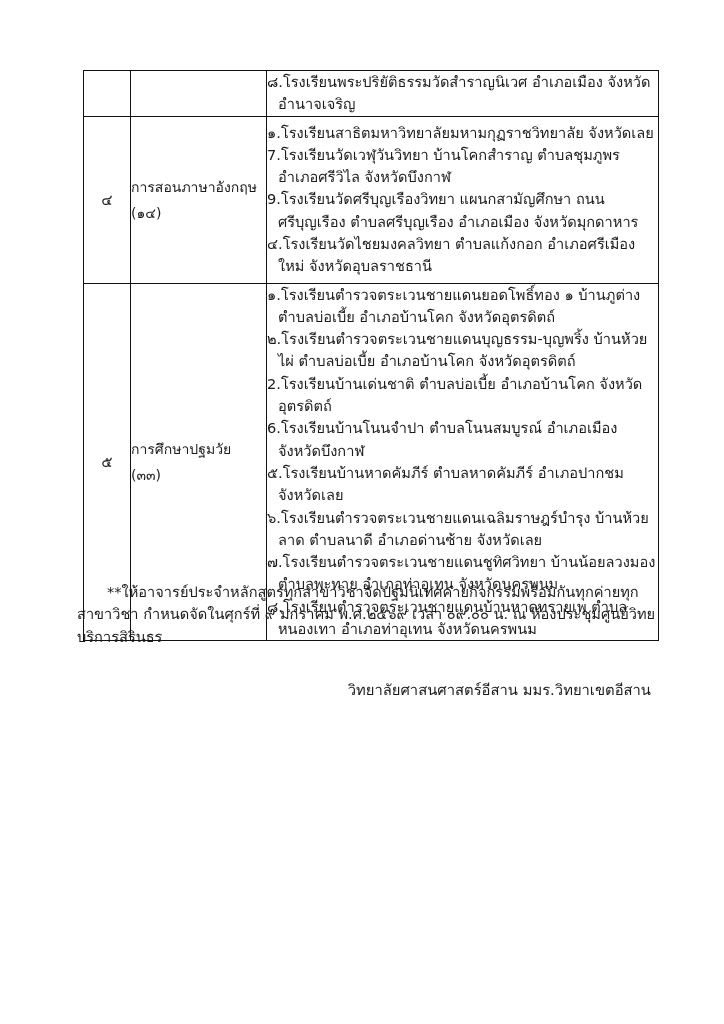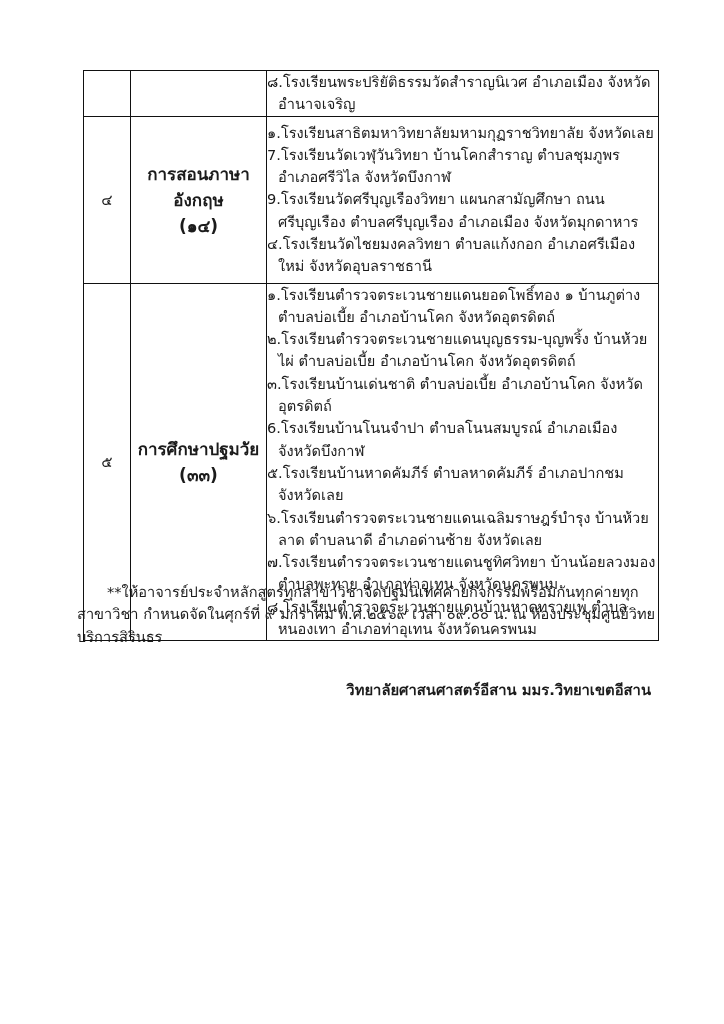--- a/index.html
+++ b/index.html
@@ -30,23 +30,22 @@
   .schools-table td {
     border: 1.2px solid #111;
     vertical-align: middle;
     padding: 0;
   }
   .no-cell {
     text-align: center;
     font-size: 15px;
   }
   .subject-cell {
-    text-align: center;
-    font-weight: bold;
-    font-size: 17px;
+    font-weight: normal;
+    font-size: 14px;
     line-height: 26px;
     padding: 2px 4px;
   }
   .schools-cell {
     vertical-align: top;
     padding: 5px 6px 5px 7px;
     font-size: 14.6px;
     line-height: 22.3px;
   }
   .school {
@@ -64,21 +63,21 @@
     line-height: 22.4px;
   }
   .footnote {
     margin: 0;
     text-indent: 30px;
   }
   .signature {
     margin-top: 31px;
     text-align: right;
     padding-right: 8px;
-    font-weight: bold;
+    font-weight: normal;
     font-size: 14.8px;
   }
 </style>
 </head>
 <body>
 
 <div class="page">
 
   <table class="schools-table">
     <colgroup>
@@ -112,21 +111,21 @@
 
       <tr style="height:300px">
         <td class="no-cell">๕</td>
         <td class="subject-cell">
           <div>การศึกษาปฐมวัย</div>
           <div>(๓๓)</div>
         </td>
         <td class="schools-cell">
           <div class="school">๑.โรงเรียนตำรวจตระเวนชายแดนยอดโพธิ์ทอง ๑ บ้านภูต่าง ตำบลบ่อเบี้ย อำเภอบ้านโคก จังหวัดอุตรดิตถ์</div>
           <div class="school">๒.โรงเรียนตำรวจตระเวนชายแดนบุญธรรม-บุญพริ้ง บ้านห้วยไผ่ ตำบลบ่อเบี้ย อำเภอบ้านโคก จังหวัดอุตรดิตถ์</div>
-          <div class="school">๓.โรงเรียนบ้านเด่นชาติ ตำบลบ่อเบี้ย อำเภอบ้านโคก จังหวัดอุตรดิตถ์</div>
+          <div class="school">2.โรงเรียนบ้านเด่นชาติ ตำบลบ่อเบี้ย อำเภอบ้านโคก จังหวัดอุตรดิตถ์</div>
           <div class="school">6.โรงเรียนบ้านโนนจำปา ตำบลโนนสมบูรณ์ อำเภอเมือง จังหวัดบึงกาฬ</div>
           <div class="school">๕.โรงเรียนบ้านหาดคัมภีร์ ตำบลหาดคัมภีร์ อำเภอปากชม จังหวัดเลย</div>
           <div class="school">๖.โรงเรียนตำรวจตระเวนชายแดนเฉลิมราษฎร์บำรุง บ้านห้วยลาด ตำบลนาดี อำเภอด่านซ้าย จังหวัดเลย</div>
           <div class="school">๗.โรงเรียนตำรวจตระเวนชายแดนชูทิศวิทยา บ้านน้อยลวงมอง ตำบลพะทาย อำเภอท่าอุเทน จังหวัดนครพนม</div>
           <div class="school">๘.โรงเรียนตำรวจตระเวนชายแดนบ้านหาดทรายเพ ตำบลหนองเทา อำเภอท่าอุเทน จังหวัดนครพนม</div>
         </td>
       </tr>
     </tbody>
   </table>
 

